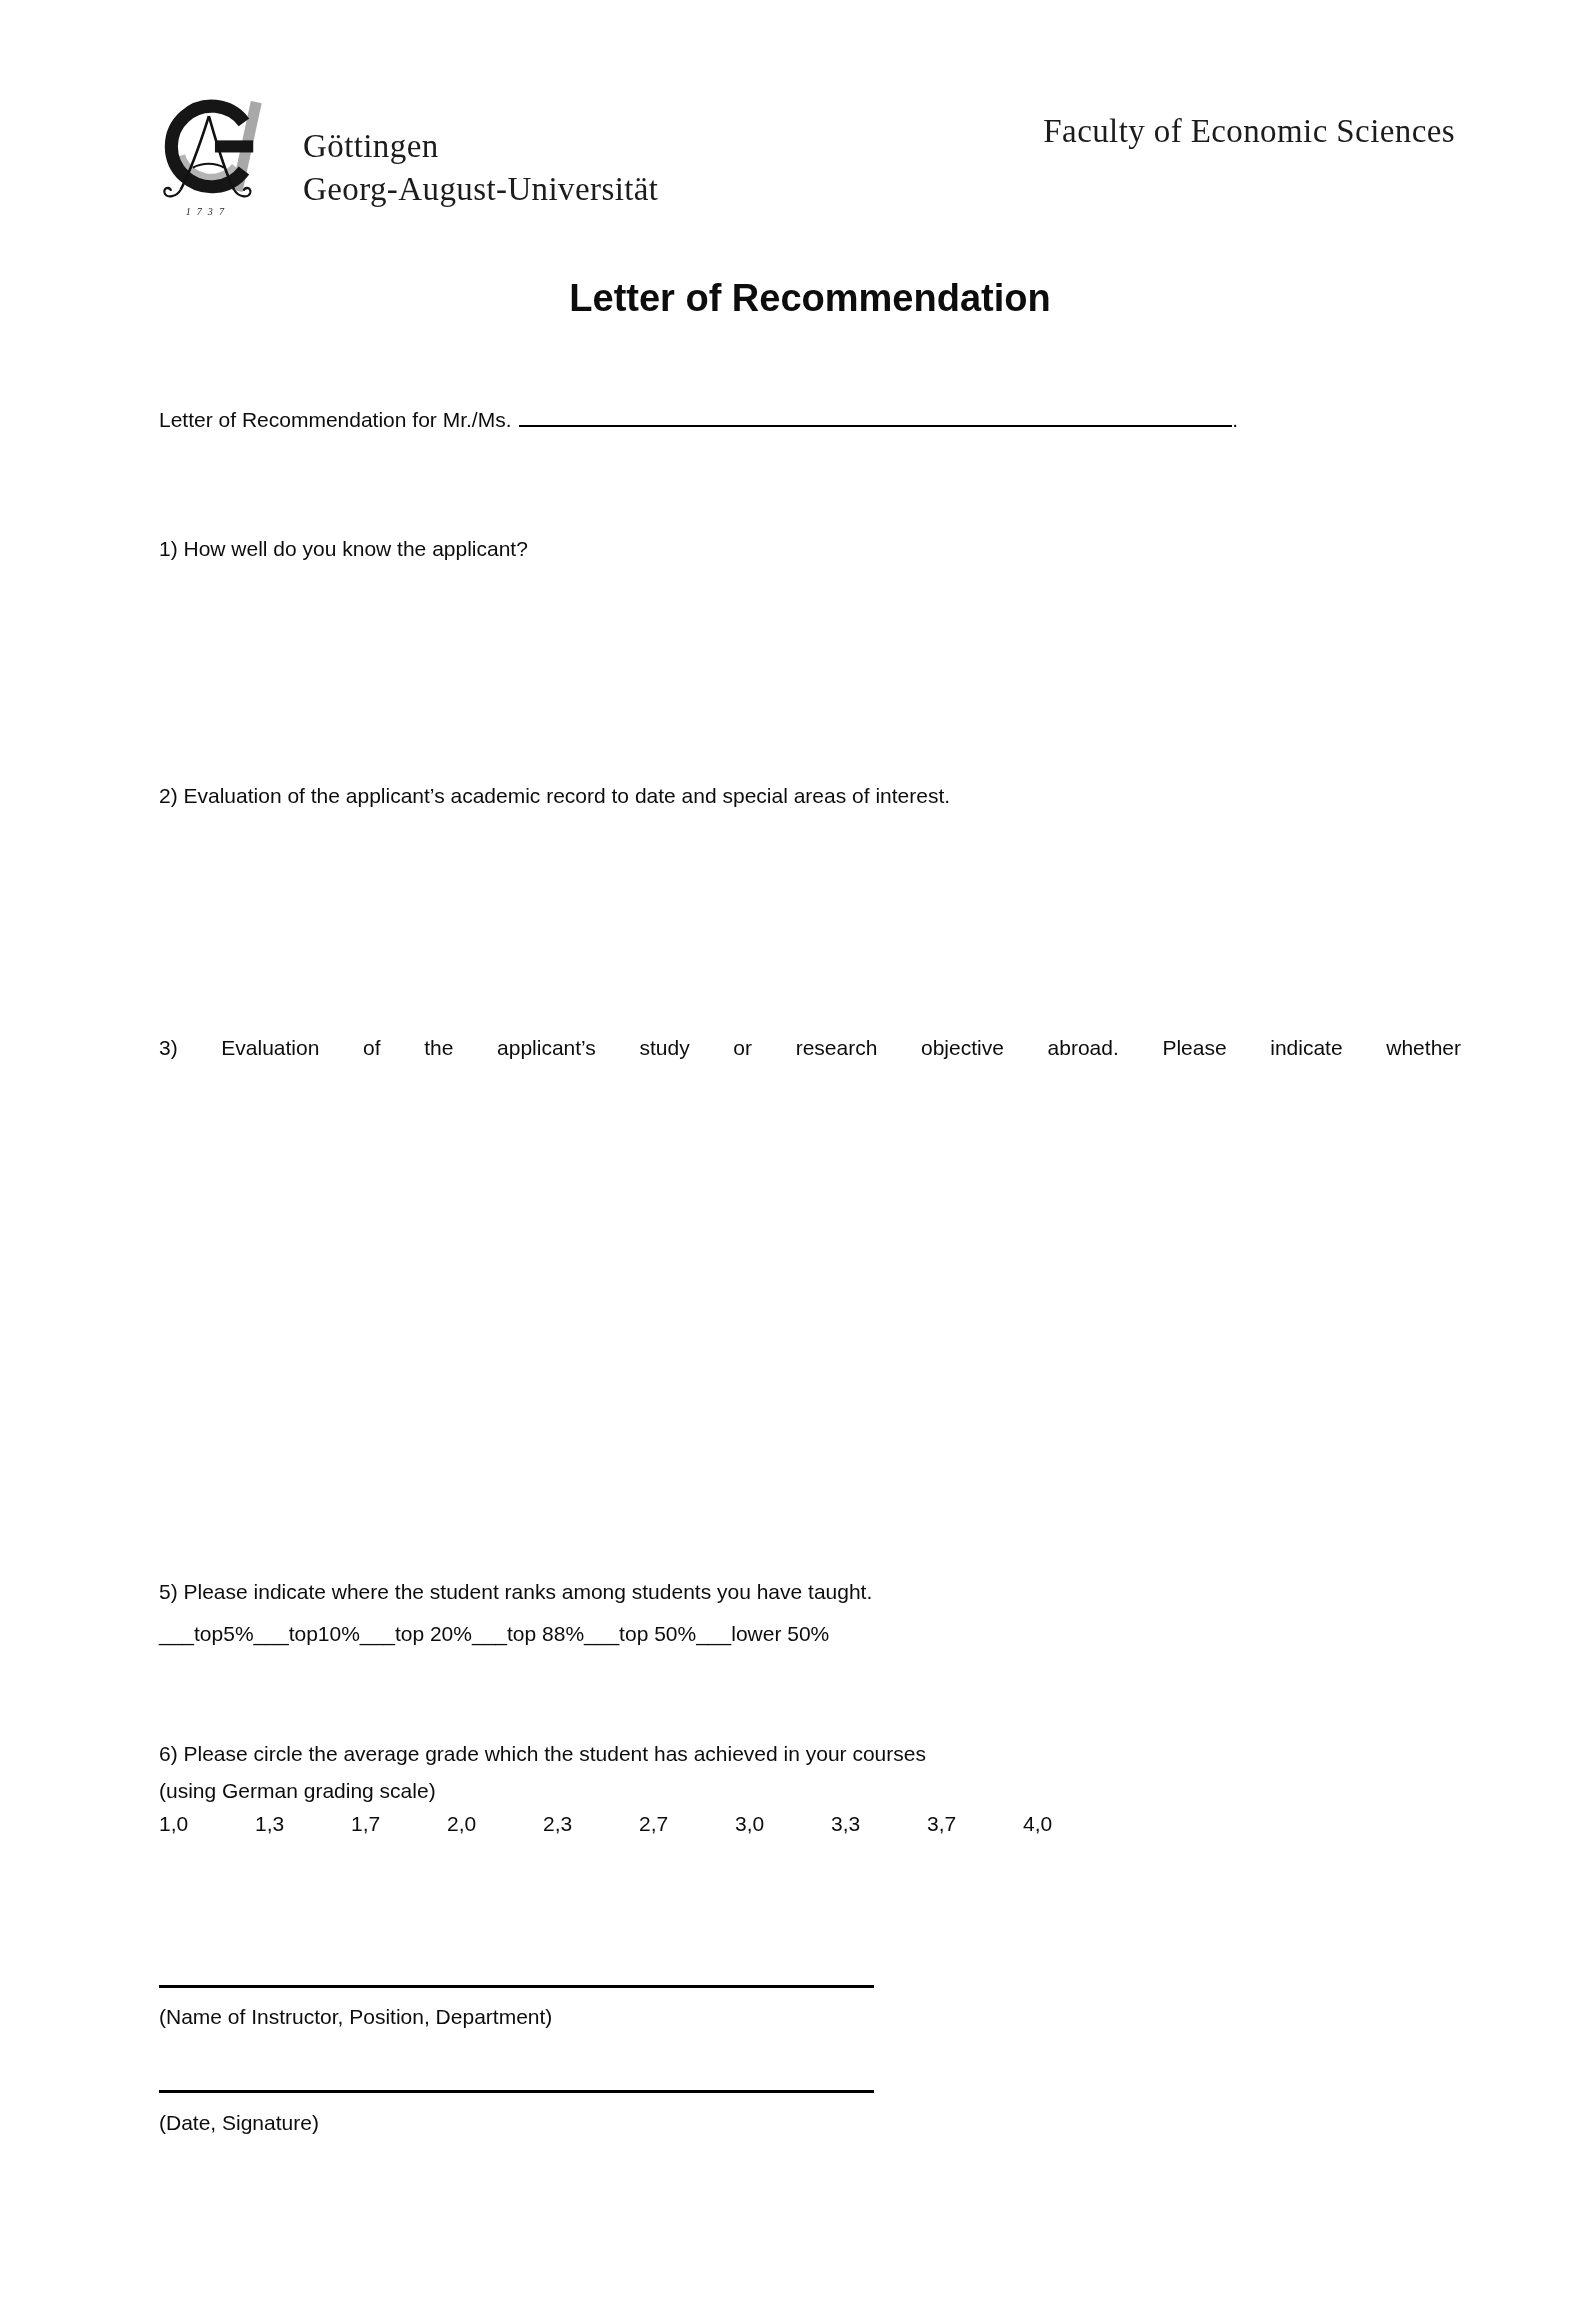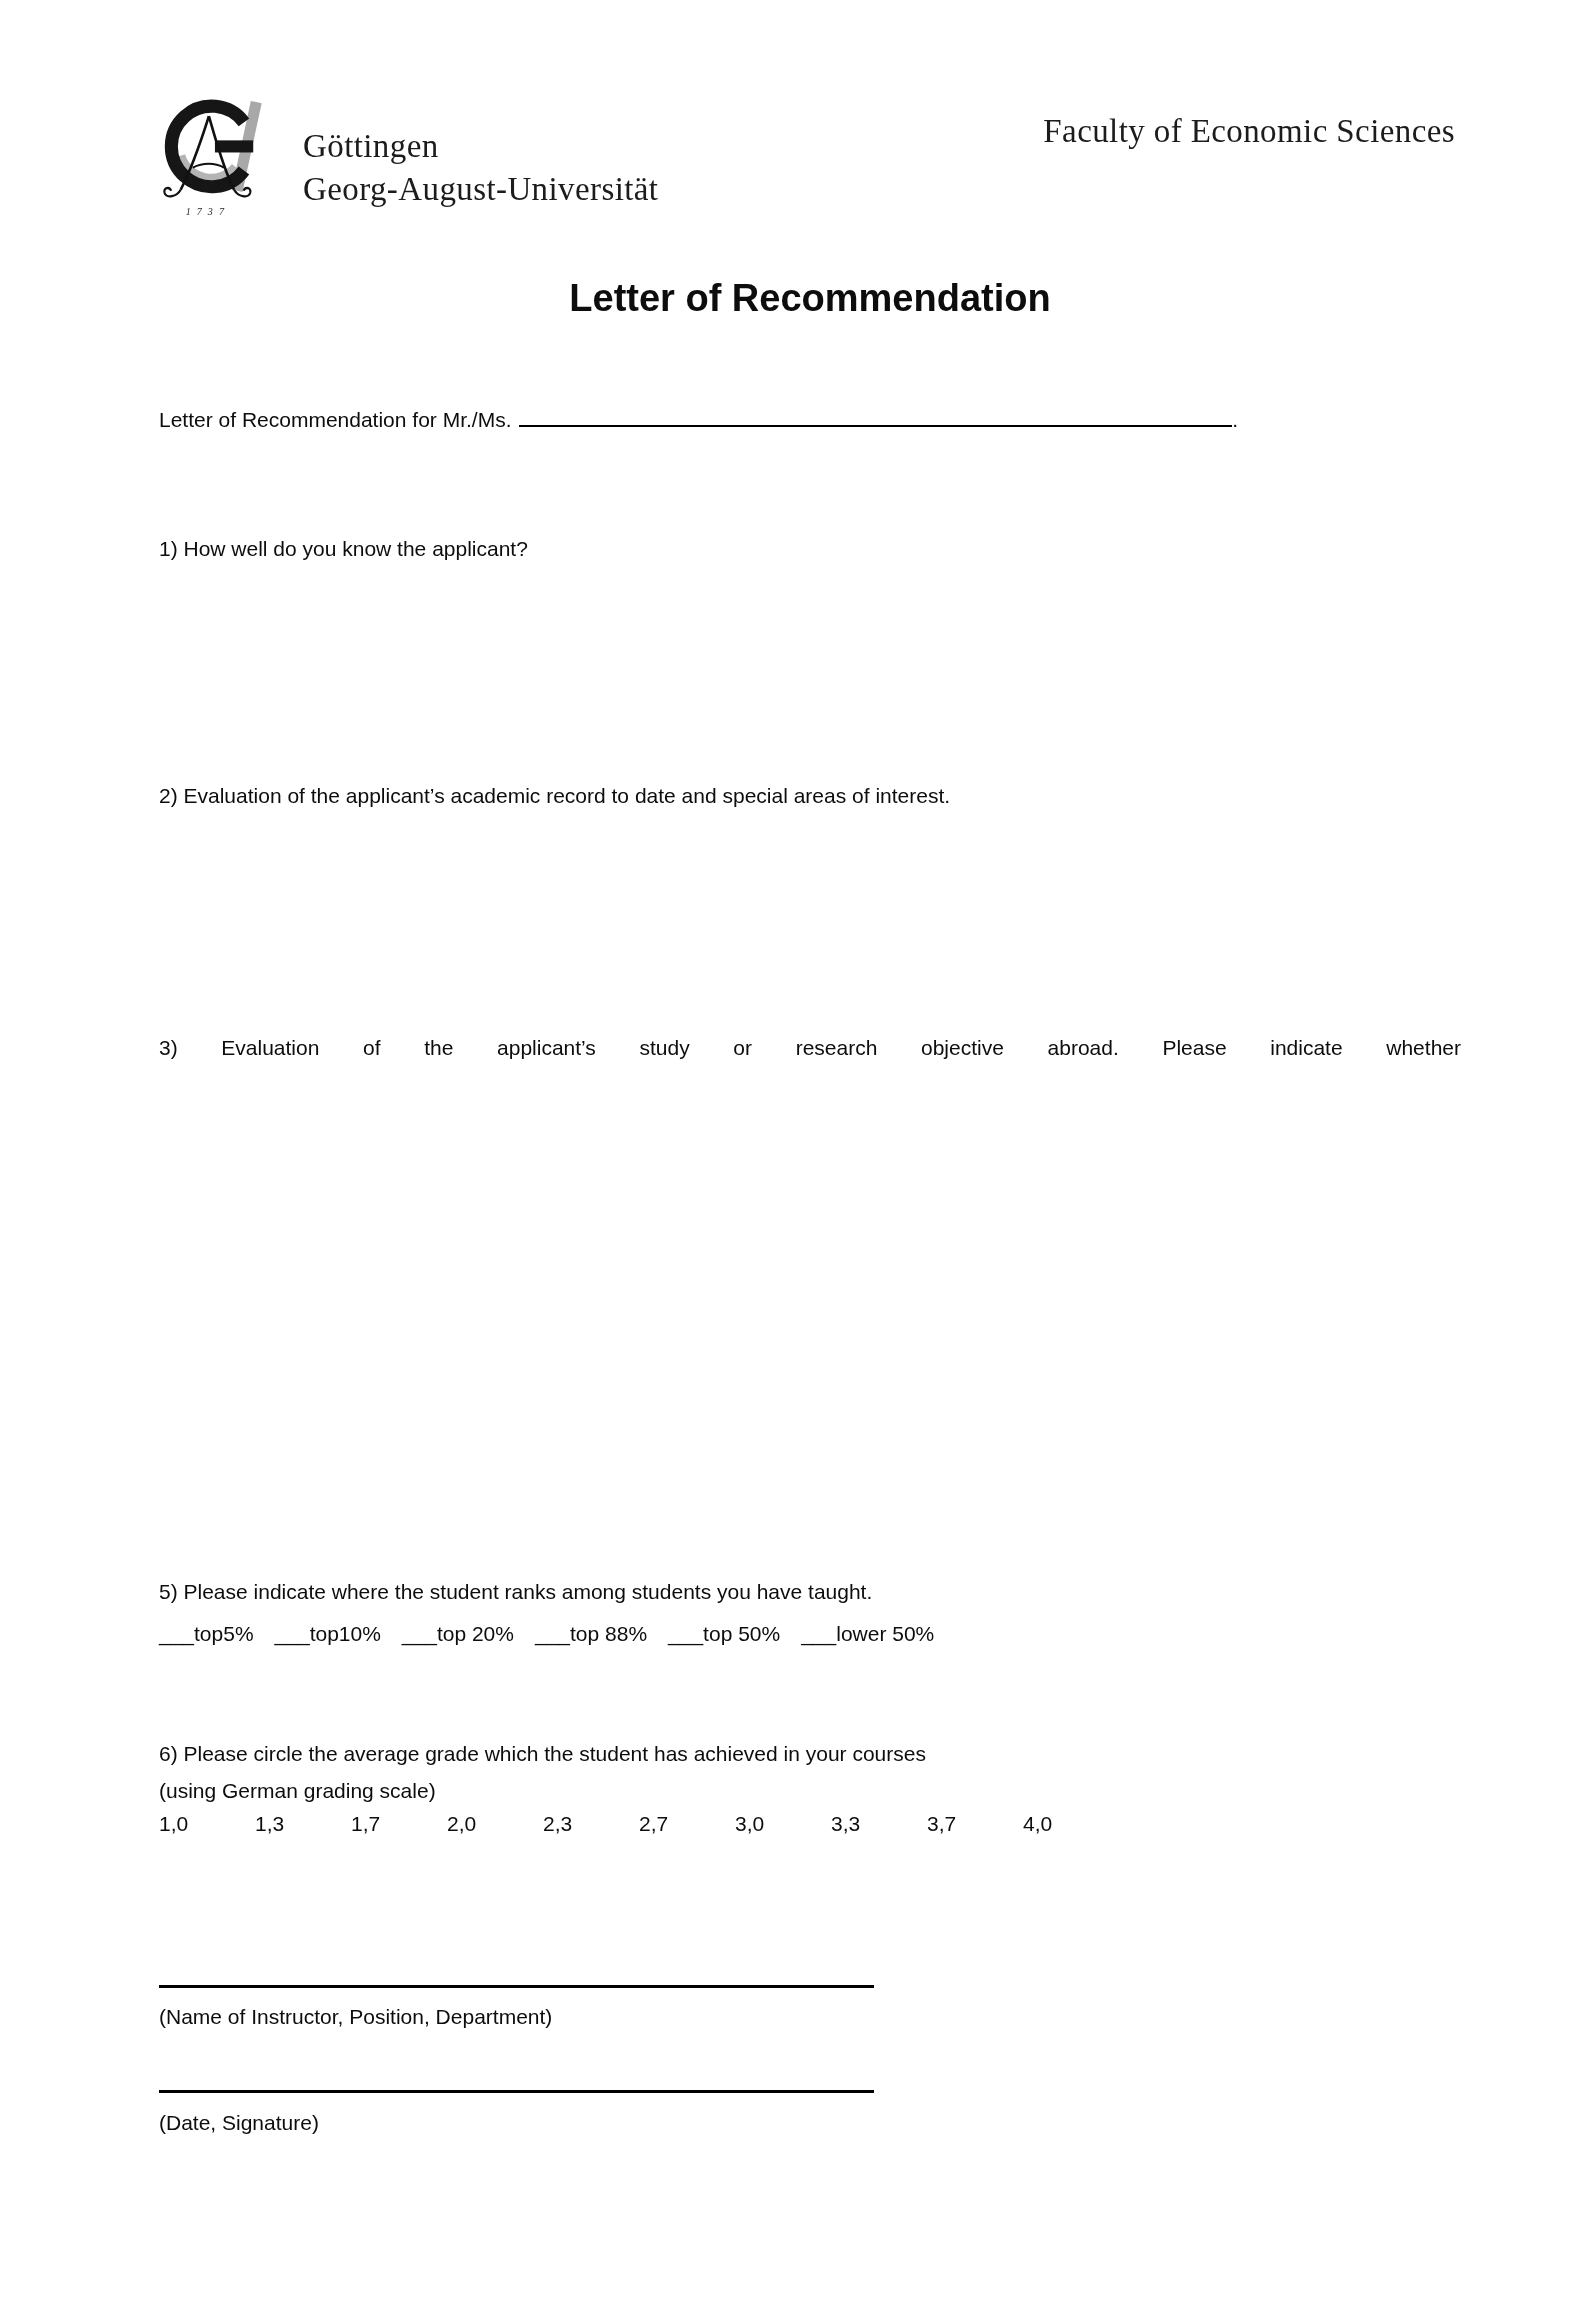--- a/index.html
+++ b/index.html
@@ -37,21 +37,21 @@
     vertical-align:baseline;
   }
   .q1{position:absolute;left:159px;top:522px;margin-top:8px;}
   .q2{position:absolute;left:159px;top:777px;}
   .q3{position:absolute;left:159px;top:1029px;width:1302px;}
   .q3 .jline{text-align:justify;text-align-last:justify;}
   .q4{position:absolute;left:159px;top:1328px;}
   .q5{position:absolute;left:159px;top:1573px;}
   .rank-row{
     position:absolute;left:159px;top:1615px;
-    display:flex;gap:21px;white-space:nowrap;
+    display:flex;white-space:nowrap;
   }
   .q6{position:absolute;left:159px;top:1735px;}
   .q6b{position:absolute;left:159px;top:1772px;}
   .grade-row{
     position:absolute;left:159px;top:1805px;
     display:flex;
   }
   .grade{width:96px;}
   
   .sig-line{position:absolute;left:159px;width:715px;height:2.9px;background:#000;}

